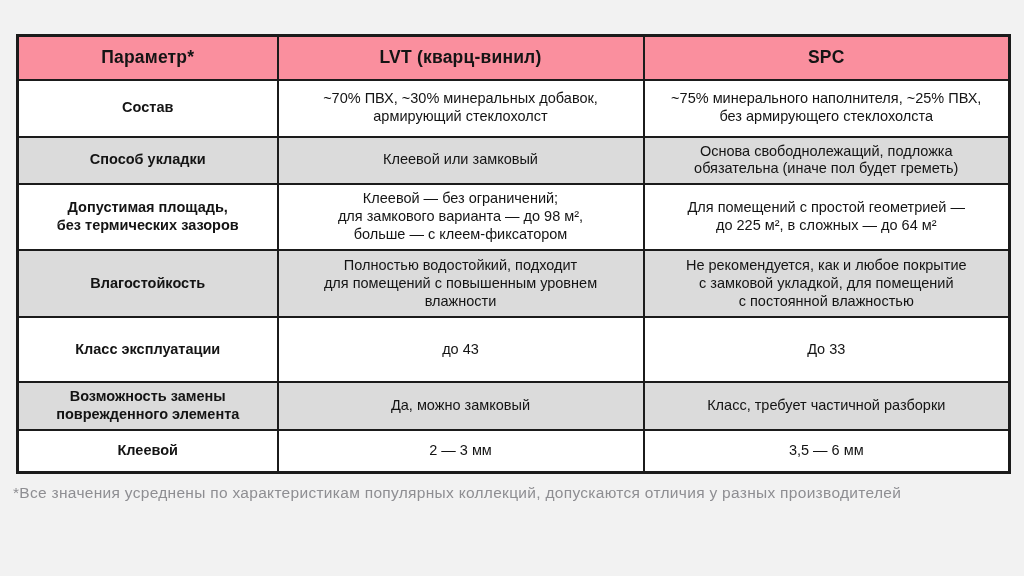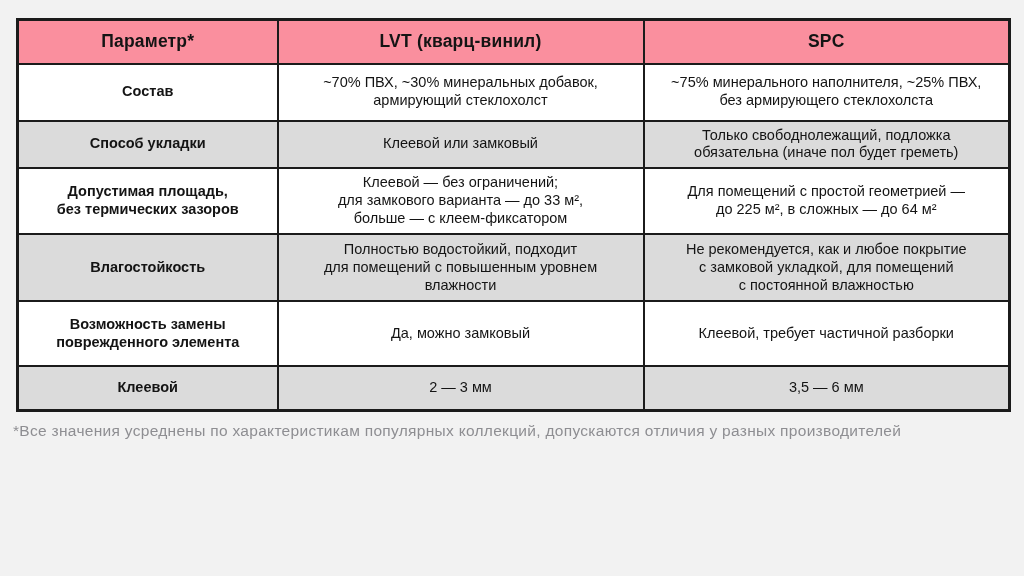--- a/index.html
+++ b/index.html
@@ -11,21 +11,21 @@
     --text:#141414;
     --footnote-text:#8e8e92;
   }
   *{box-sizing:border-box;margin:0;padding:0;}
   html,body{width:1024px;height:576px;overflow:hidden;}
   body{
     background:var(--page-bg);
     font-family:"Liberation Sans", sans-serif;
     color:var(--text);
   }
-  .page{padding:18px 16px 0 16px;}
+  .page{padding:34px 16px 0 16px;}
   table.cmp{
     width:992px;
     table-layout:fixed;
     border-collapse:collapse;
     border:3px solid var(--border);
     background:var(--row-bg);
   }
   table.cmp col.c-param{width:260px;}
   table.cmp col.c-lvt{width:366px;}
   table.cmp col.c-spc{width:366px;}
@@ -87,46 +87,51 @@
       <tr>
         <td class="param">Состав</td>
         <td>~70% ПВХ, ~30% минеральных добавок,
 армирующий стеклохолст</td>
         <td>~75% минерального наполнителя, ~25% ПВХ,
 без армирующего стеклохолста</td>
       </tr>
       <tr>
         <td class="param">Способ укладки</td>
         <td>Клеевой или замковый</td>
-        <td>Только свободнолежащий, подложка
+        <td>Основа свободнолежащий, подложка
 обязательна (иначе пол будет греметь)</td>
       </tr>
       <tr>
         <td class="param">Допустимая площадь,
 без термических зазоров</td>
         <td>Клеевой — без ограничений;
-для замкового варианта — до 33 м²,
+для замкового варианта — до 98 м²,
 больше — с клеем-фиксатором</td>
         <td>Для помещений с простой геометрией —
 до 225 м², в сложных — до 64 м²</td>
       </tr>
       <tr>
         <td class="param">Влагостойкость</td>
         <td>Полностью водостойкий, подходит
 для помещений с повышенным уровнем
 влажности</td>
         <td>Не рекомендуется, как и любое покрытие
 с замковой укладкой, для помещений
 с постоянной влажностью</td>
       </tr>
       <tr>
+        <td class="param">Класс эксплуатации</td>
+        <td>до 43</td>
+        <td>До 33</td>
+      </tr>
+      <tr>
         <td class="param">Возможность замены
 поврежденного элемента</td>
         <td>Да, можно замковый</td>
-        <td>Клеевой, требует частичной разборки</td>
+        <td>Класс, требует частичной разборки</td>
       </tr>
       <tr>
         <td class="param">Клеевой</td>
         <td>2 — 3 мм</td>
         <td>3,5 — 6 мм</td>
       </tr>
     </tbody>
   </table>
   <div class="footnote">*Все значения усреднены по характеристикам популярных коллекций, допускаются отличия у разных производителей</div>
 </div>

